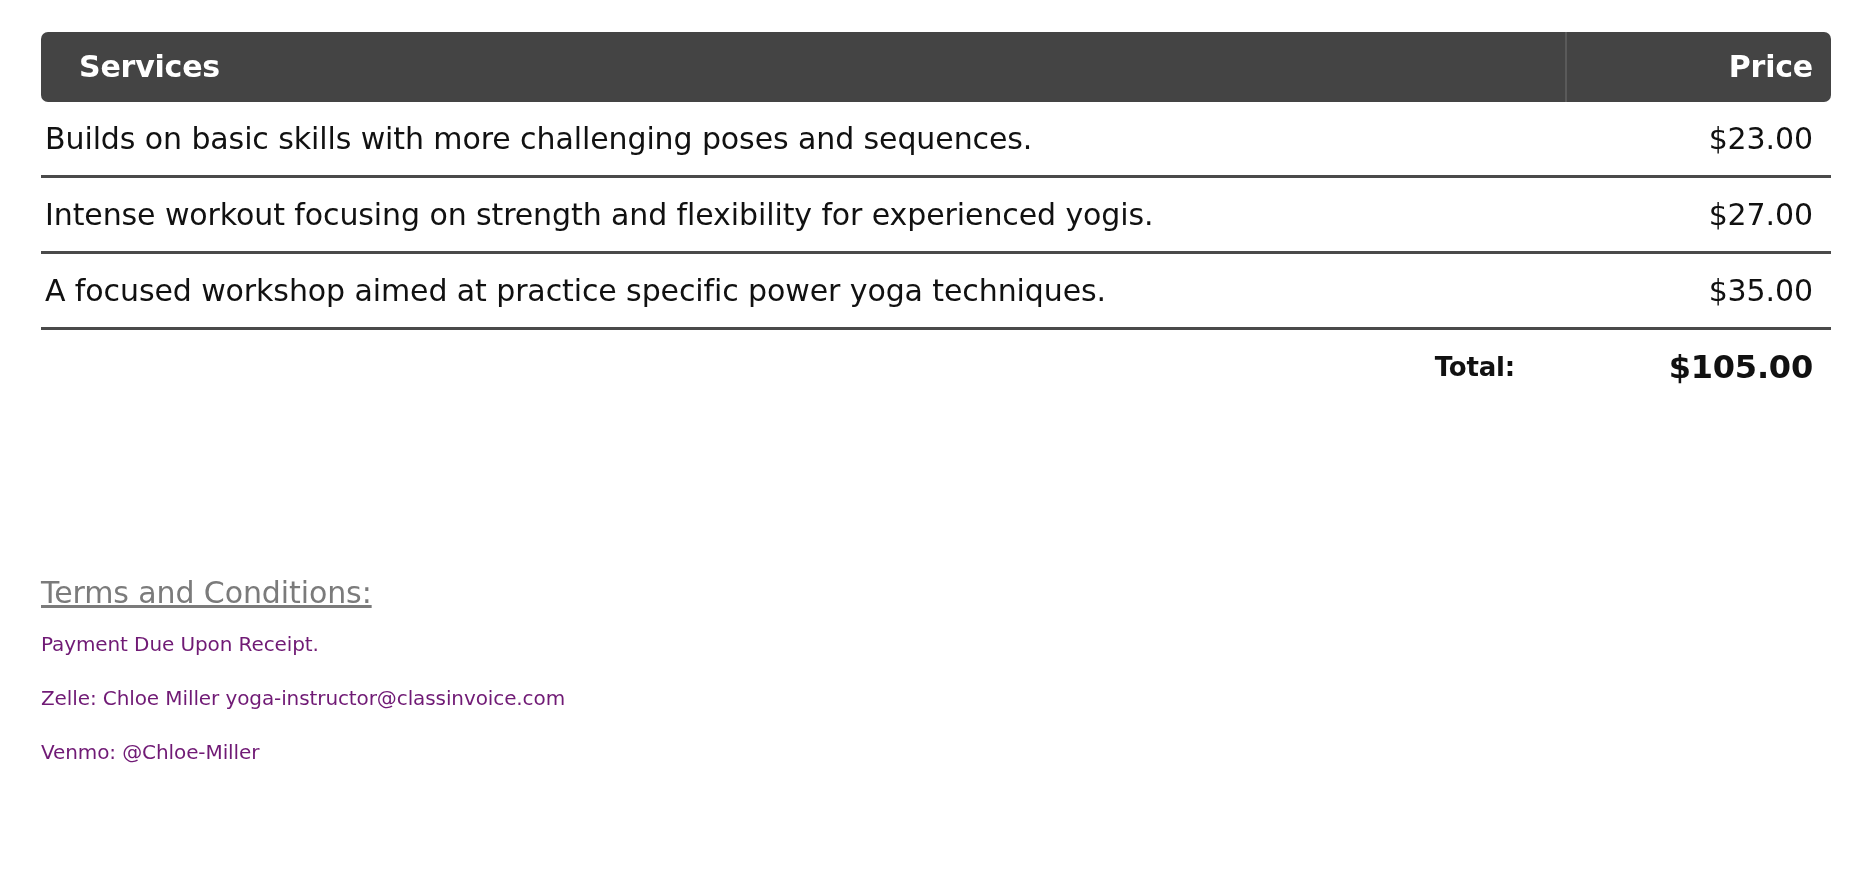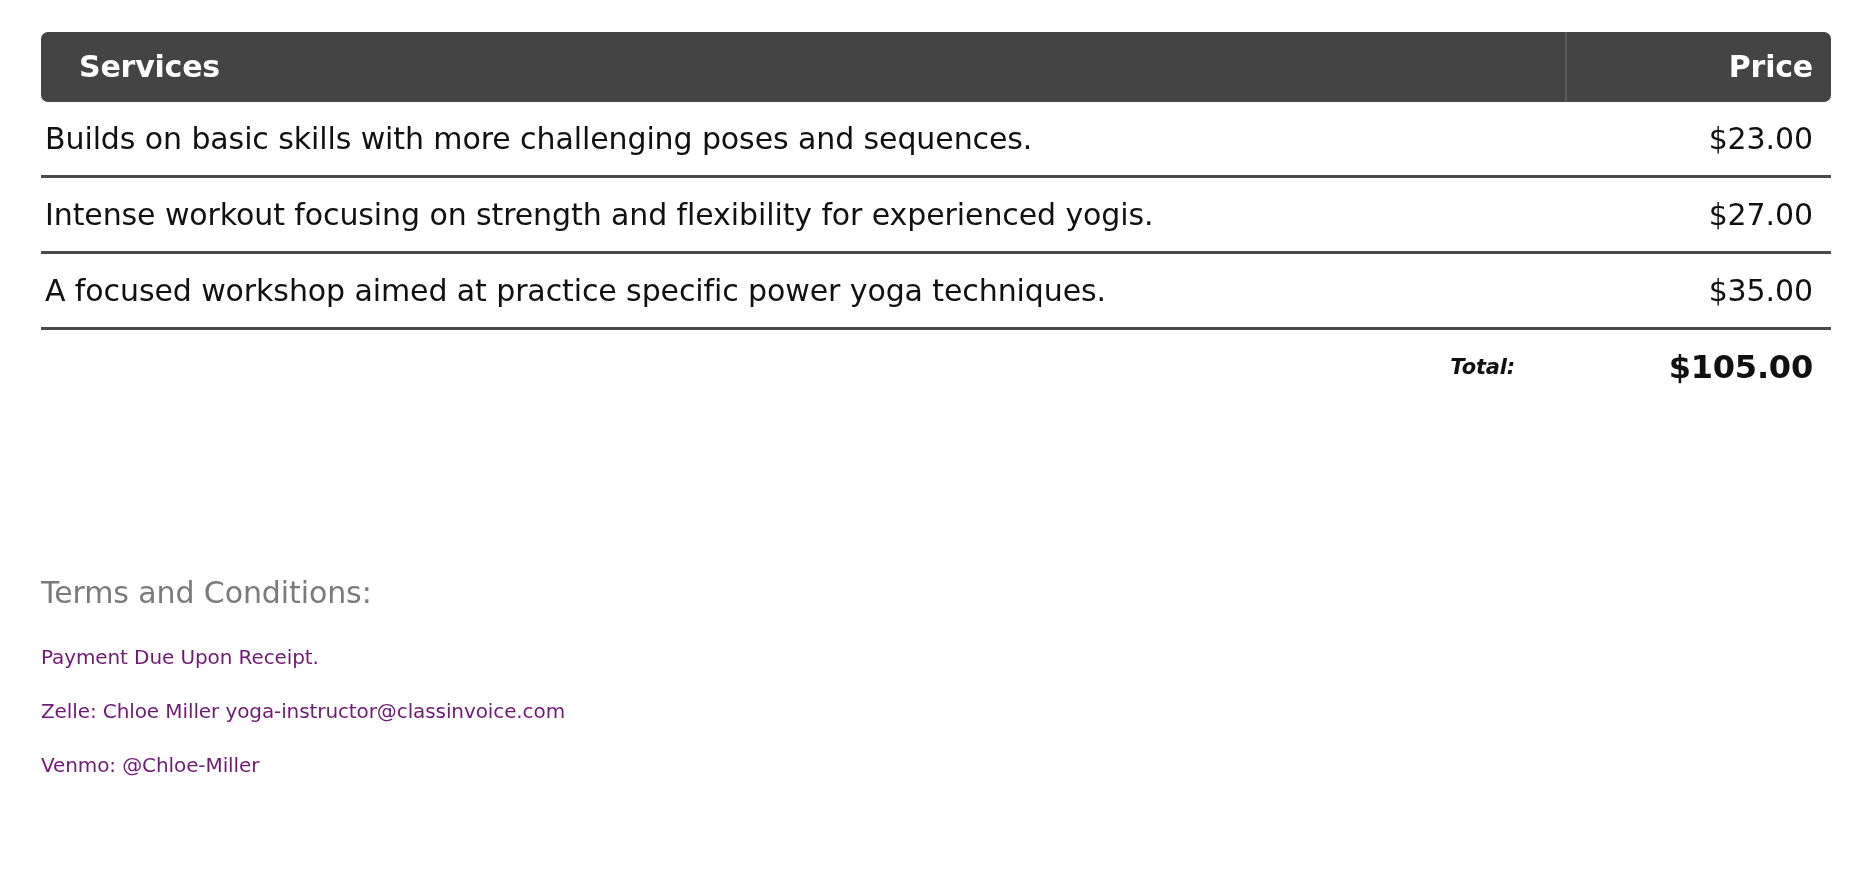--- a/index.html
+++ b/index.html
@@ -96,26 +96,25 @@
   .total-row {
     display: flex;
     align-items: center;
     height: 74px;
   }
   .total-spacer {
     flex: 1 1 auto;
   }
   .total-label {
     flex: 0 0 auto;
-    font-size: 21px;
+    font-size: 26px;
     font-weight: bold;
     color: #111111;
     padding-right: 96px;
     letter-spacing: -0.2px;
-    font-style: italic;
   }
   .total-value {
     flex: 0 0 220px;
     font-size: 32px;
     font-weight: bold;
     color: #111111;
     text-align: right;
     padding-right: 18px;
     box-sizing: border-box;
     letter-spacing: -0.2px;
@@ -125,21 +124,22 @@
   .terms-block {
     position: absolute;
     left: 41px;
     top: 575px;
     width: 1790px;
   }
   .terms-title {
     font-size: 30px;
     color: #7b7b7b;
     letter-spacing: -0.1px;
-    margin-bottom: 20px;
+    margin-bottom: 7px;
+    text-decoration: underline;
   }
   .terms-line {
     font-size: 20px;
     color: #701a75;
     letter-spacing: -0.1px;
     line-height: 54px;
     white-space: nowrap;
   }
 </style>
 </head>

